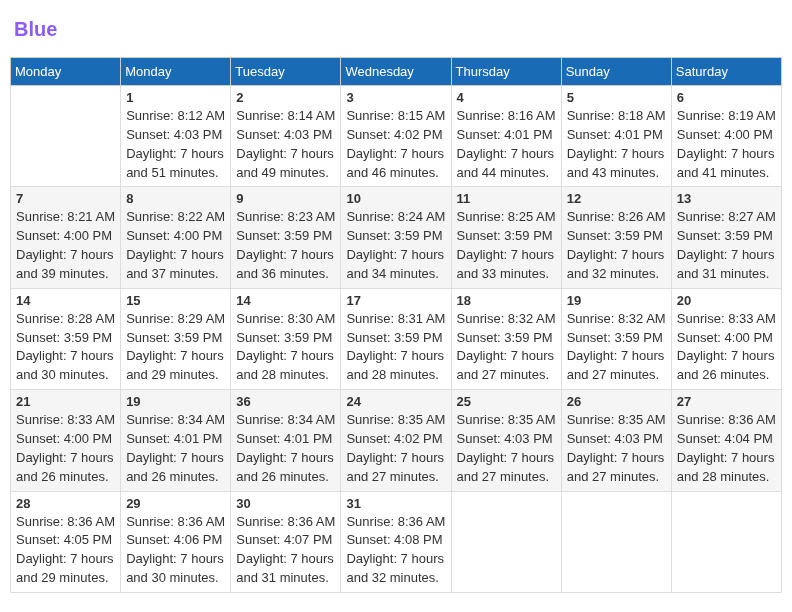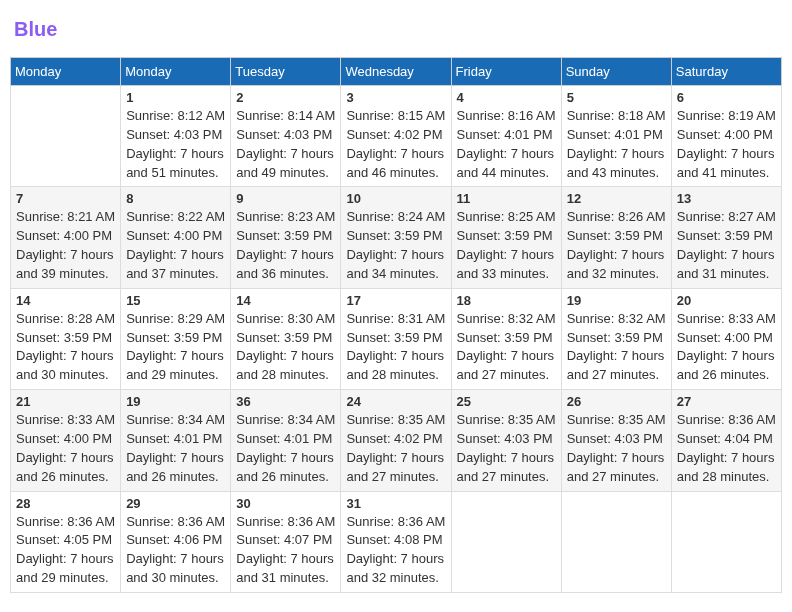--- a/index.html
+++ b/index.html
@@ -111,21 +111,21 @@
   </div>
 </div>
 
 <table class="calendar-table">
   <thead>
     <tr>
       <th>Monday</th>
       <th>Monday</th>
       <th>Tuesday</th>
       <th>Wednesday</th>
-      <th>Friday</th>
+      <th>Thursday</th>
       <th>Sunday</th>
       <th>Saturday</th>
     </tr>
   </thead>
   <tbody id="calendar-body">
   <tr>
         <td class="empty-cell"></td>
         <td>
           <div class="day-number">1</div>
           <div class="day-info">Sunrise: 8:12 AM<br>Sunset: 4:03 PM<br>Daylight: 7 hours and 51 minutes.</div>

